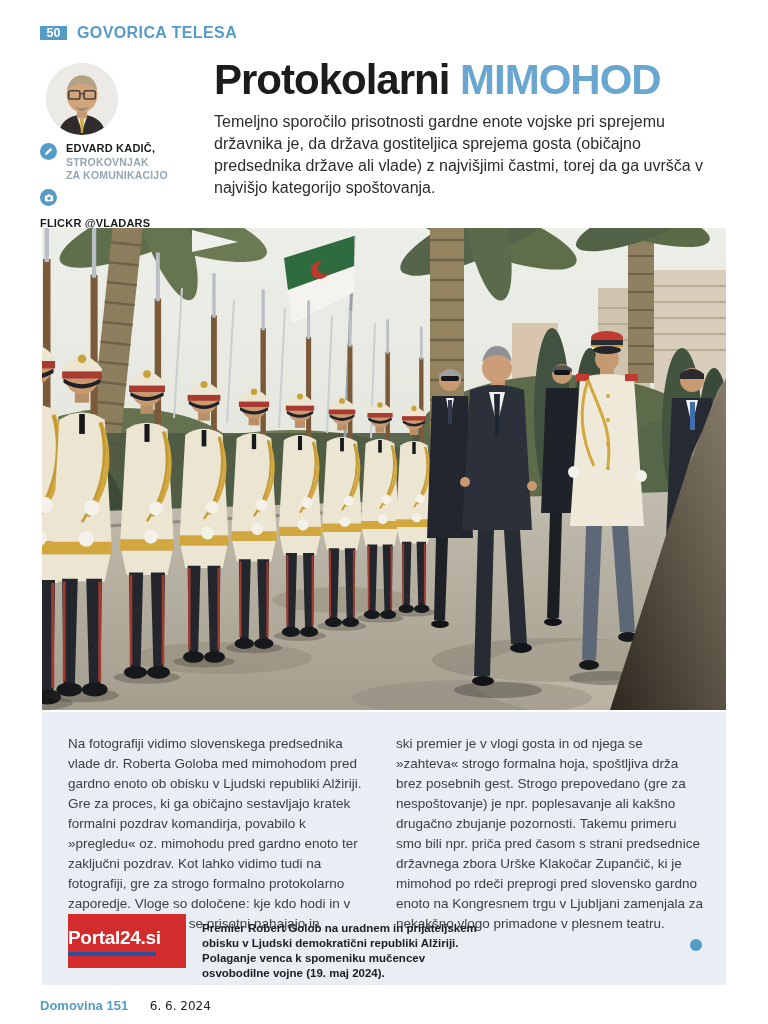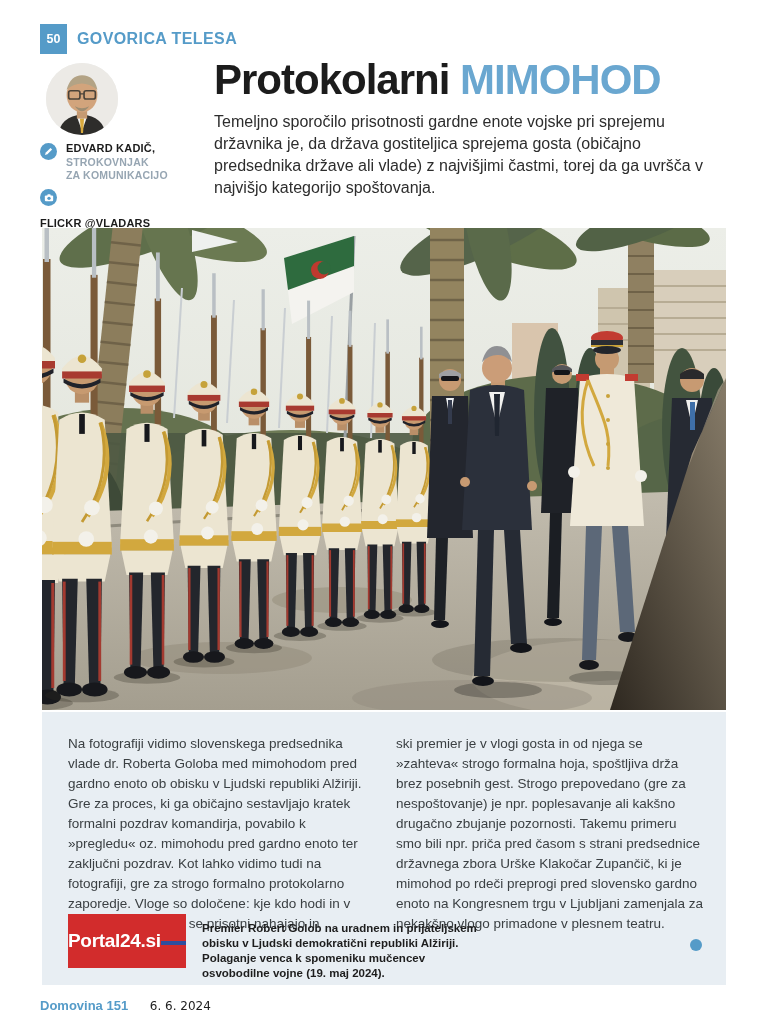--- a/index.html
+++ b/index.html
@@ -1,21 +1,21 @@
 <!DOCTYPE html>
 <html style="--accent: #559bc8; --title-accent: #6aa7d0; --panel: #e8eef3; --logo-red: #d22c2c; --logo-underline: #2e4e9e; --muted-role: #96a5b2;"><head>
 <meta charset="utf-8">
 <style>
   html,body{margin:0;padding:0;background:#ffffff;}
   .page{position:relative;width:768px;height:1024px;background:#ffffff;overflow:hidden;
         font-family:"Liberation Sans",sans-serif;}
 
   
   .topbar{position:absolute;left:40px;top:24px;display:flex;align-items:center;gap:10px;}
-  .num-box{width:27px;height:30px;background:var(--accent,#559bc8);color:#fff;font-weight:bold;
+  .num-box{width:27px;height:14px;background:var(--accent,#559bc8);color:#fff;font-weight:bold;
            font-size:12.5px;display:flex;align-items:center;justify-content:center;}
   .section{color:var(--accent,#559bc8);font-weight:bold;font-size:16px;letter-spacing:.4px;}
 
   
   .avatar{position:absolute;left:46px;top:63px;width:72px;height:72px;border-radius:50%;
           overflow:hidden;background:#ececea;}
   .author-row{position:absolute;display:flex;gap:9px;}
   .row-name{left:40px;top:142px;width:170px;}
   .row-flickr{left:40px;top:188px;width:170px;flex-direction:column;}
   .icn{flex:0 0 auto;width:17px;height:17px;border-radius:50%;background:var(--accent,#559bc8);
@@ -36,22 +36,22 @@
   .photo{position:absolute;left:42px;top:228px;width:684px;height:482px;overflow:hidden;background:#dfe2da;}
   .photo svg{display:block;width:684px;height:482px;}
 
   
   .panel{position:absolute;left:42px;top:712px;width:684px;height:273px;background:var(--panel,#e8eef3);}
   .cols{position:absolute;left:26px;top:22px;width:636px;display:flex;gap:20px;}
   .col{width:308px;font-size:13.5px;line-height:20px;color:#3b4043;position:relative;}
   .endmark{position:absolute;right:2px;bottom:3px;width:12px;height:12px;border-radius:50%;
            background:var(--accent,#559bc8);}
   .cap-row{position:absolute;left:26px;top:202px;display:flex;gap:16px;align-items:flex-start;}
-  .logo{width:118px;height:54px;background:var(--logo-red,#d22c2c);display:flex;flex-direction:row;
-        align-items:center;justify-content:center;}
+  .logo{width:118px;height:54px;background:var(--logo-red,#d22c2c);display:flex;flex-direction:column;
+        align-items:flex-start;justify-content:center;}
   .logo-text{color:#fff;font-weight:bold;font-size:19px;letter-spacing:-.3px;}
   .logo-underline{width:88px;height:4px;background:var(--logo-underline,#2e4e9e);margin-top:3px;}
   .cap-text{width:288px;font-size:11.5px;font-weight:bold;line-height:15px;color:#1d1d1d;margin-top:7px;}
 
   
   .footer{position:absolute;left:40px;top:998px;font-size:13px;}
   .footer-mag{font-family:Liberation Sans, sans-serif;font-weight:bold;color:var(--accent,#559bc8);margin-top:45px;}
   .footer-date{font-family:"DejaVu Sans",sans-serif;color:#222;font-size:12px;margin-left:18px;}
 </style>
 </head>

